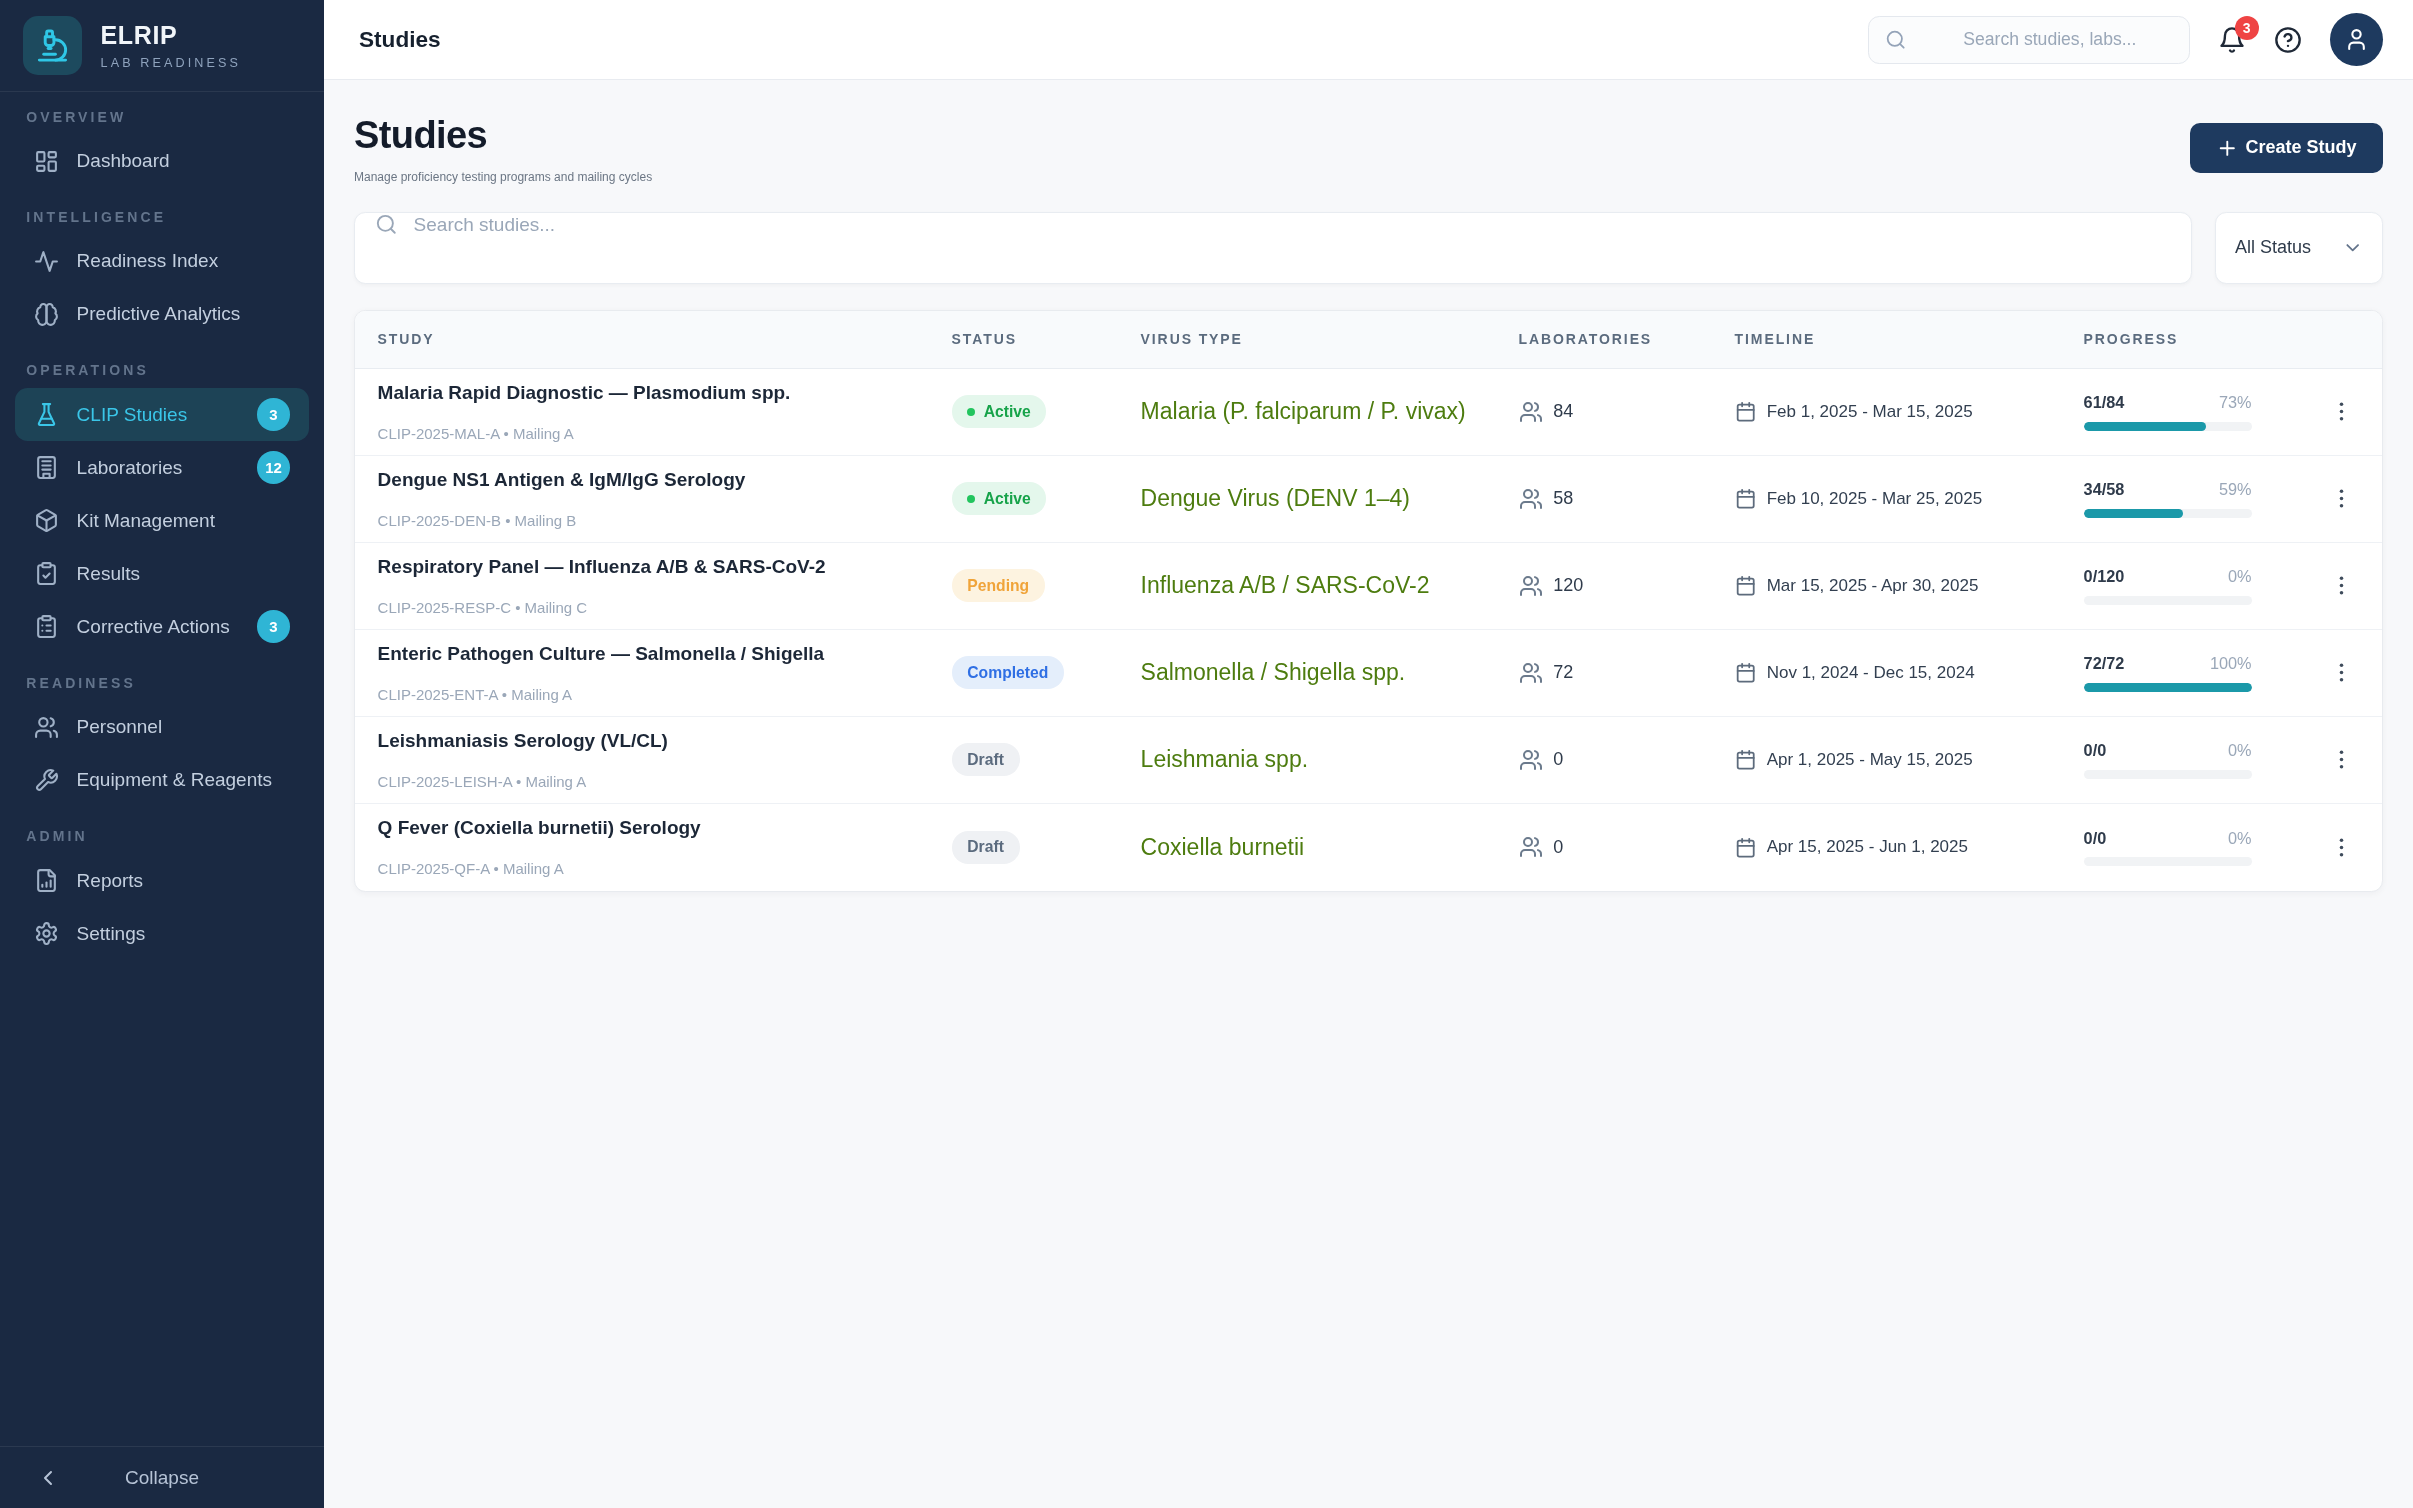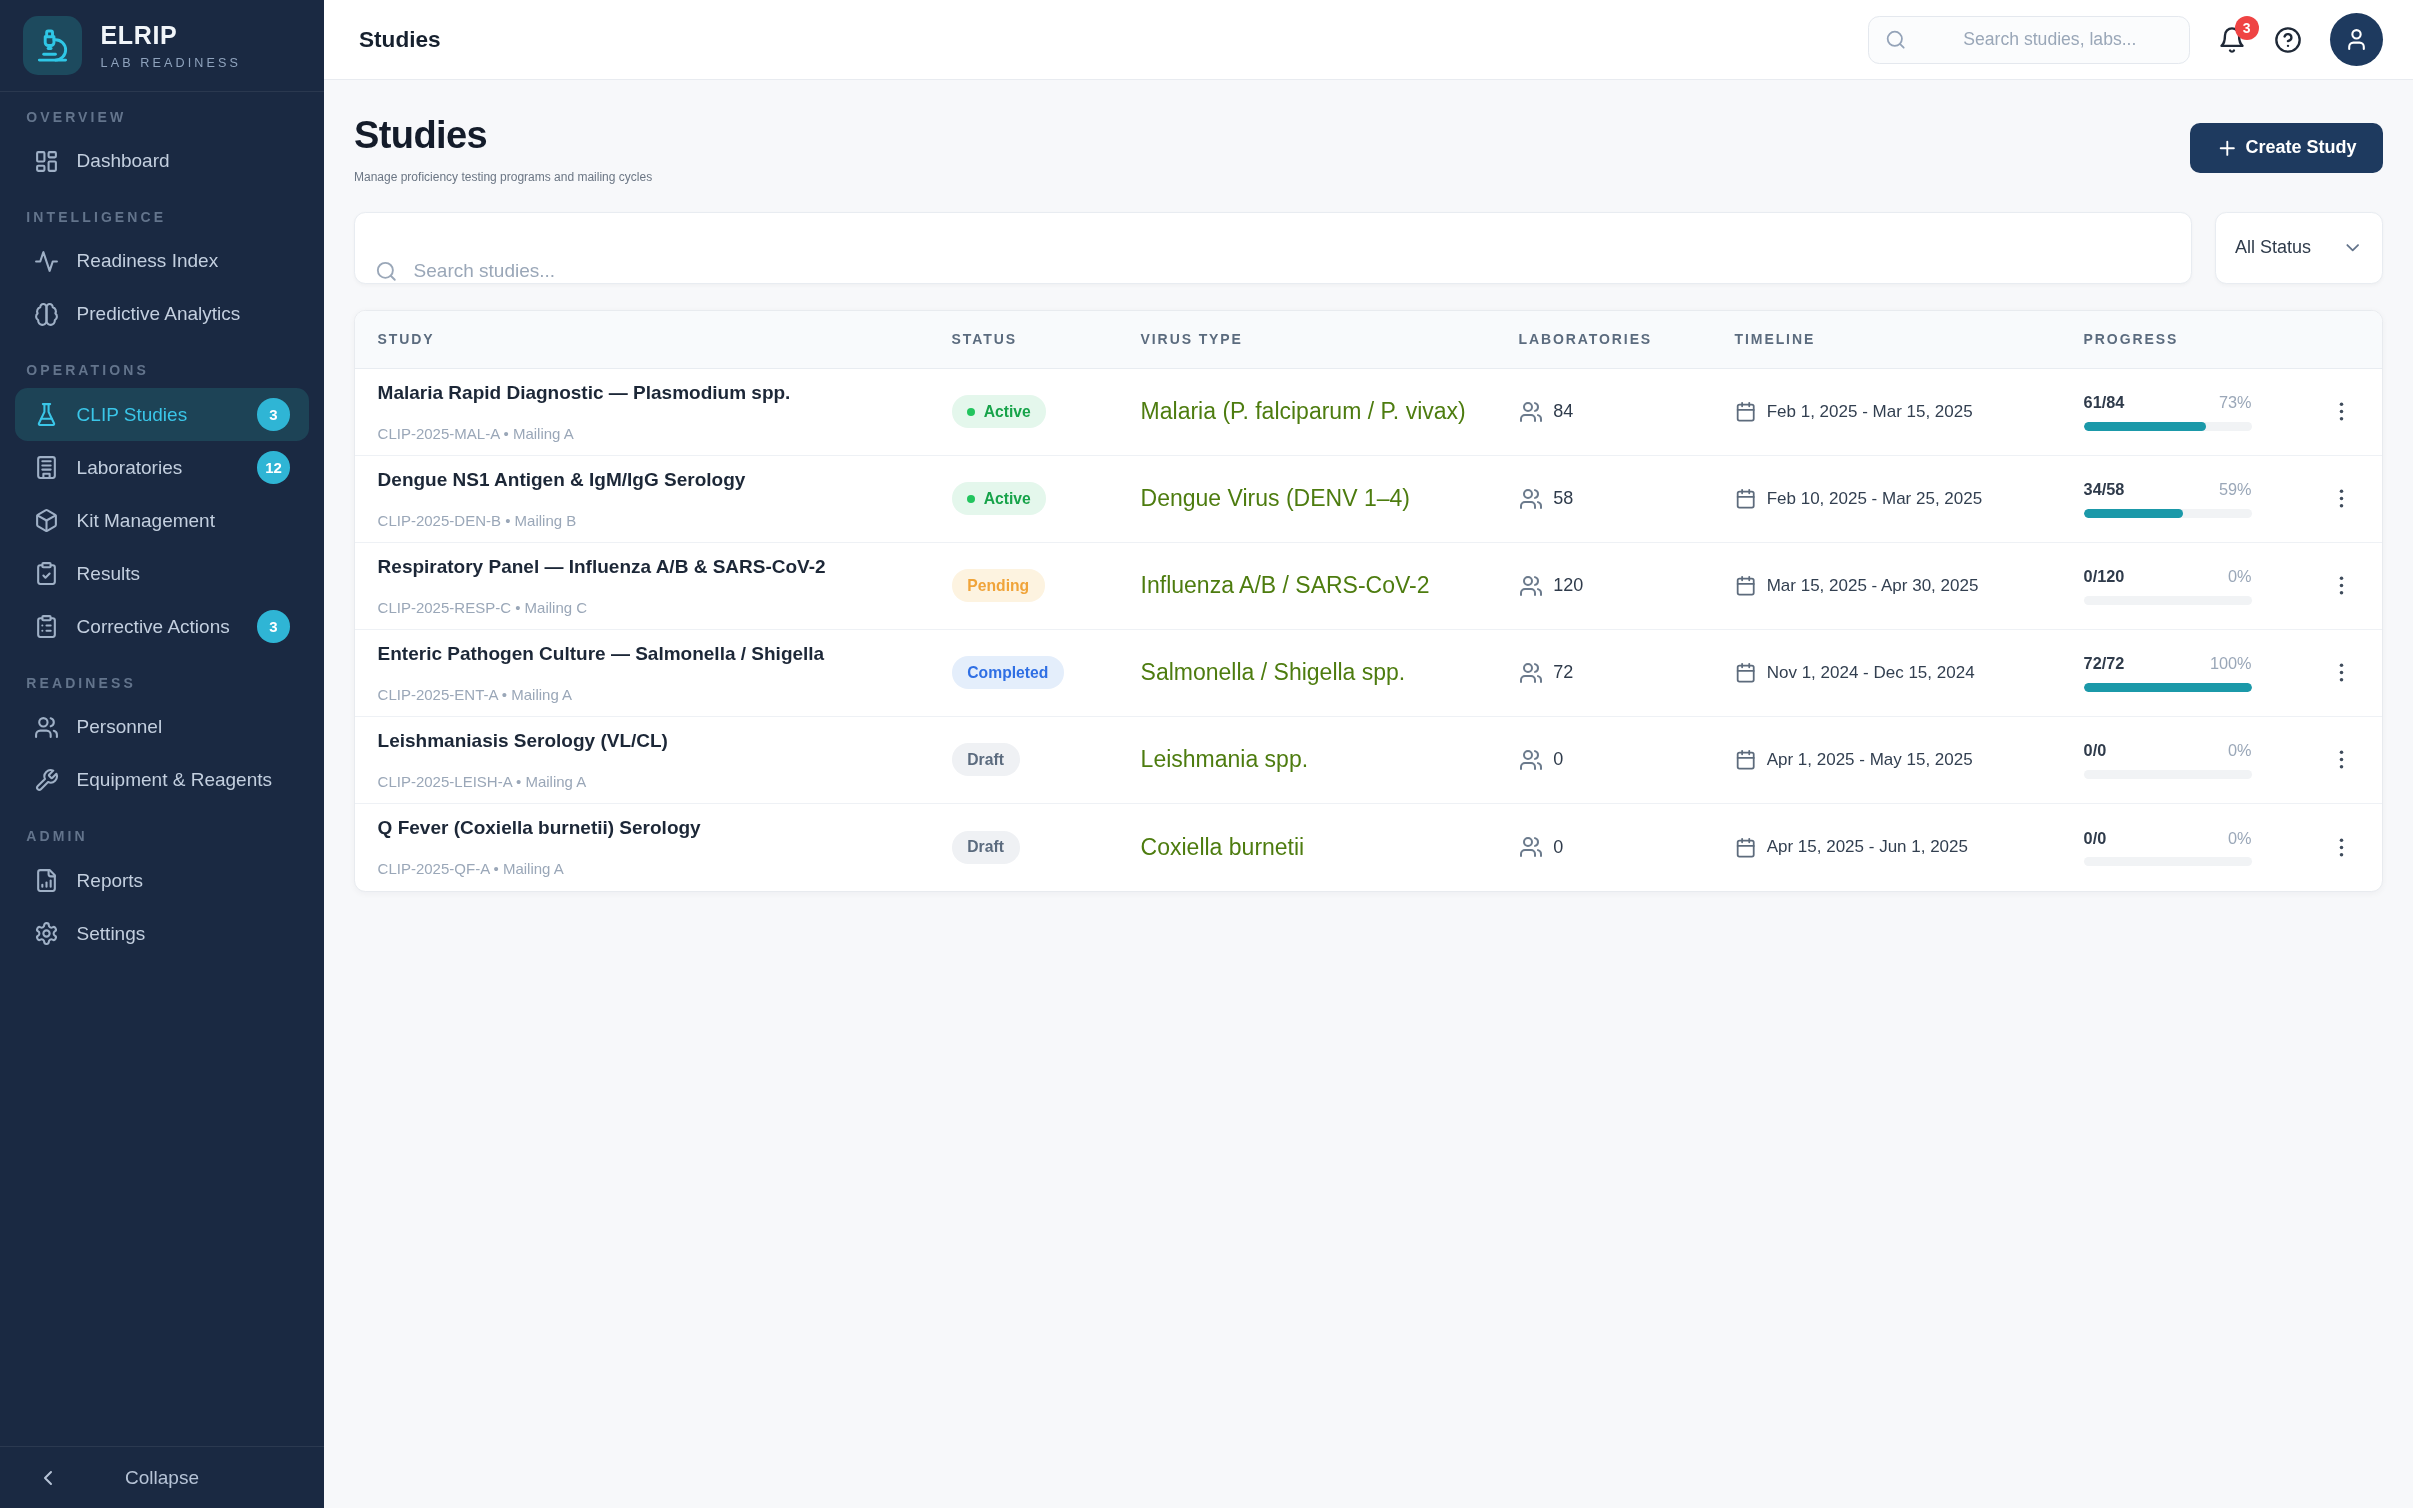--- a/index.html
+++ b/index.html
@@ -104,21 +104,21 @@
     height:50px; padding:0 26.4px; margin-top:8.8px;
     background:#1e3a5f; color:#fff; border:none; border-radius:10px;
     font-size:18px; font-weight:600; font-family:inherit;
     display:flex; align-items:center; gap:7px; cursor:pointer; flex-shrink:0;
   }
   .create-btn .icon { font-size:22.6px; }
 
   .filter-row { display:flex; gap:22.6px; margin-bottom:26.4px; }
   .search-box {
     flex:1; height:72px; background:#fff; border:1.3px solid #e8ecf1; border-radius:11.3px;
-    display:flex; align-items:flex-end; gap:14px; padding:0 20px;
+    display:flex; align-items:flex-start; gap:14px; padding:0 20px;
     box-shadow:0 1.3px 3.8px rgba(15,23,42,0.03);
   }
   .search-box .icon { font-size:22.6px; color:#9aa7b8; }
   .search-box input {
     flex:1; border:none; outline:none; background:transparent;
     font-size:19px; color:#334155; font-family:inherit;
   }
   .search-box input::placeholder { color:#9aa7b8; }
   .status-select {
     width:168px; height:72px; background:#fff; border:1.3px solid #e8ecf1; border-radius:11.3px;

